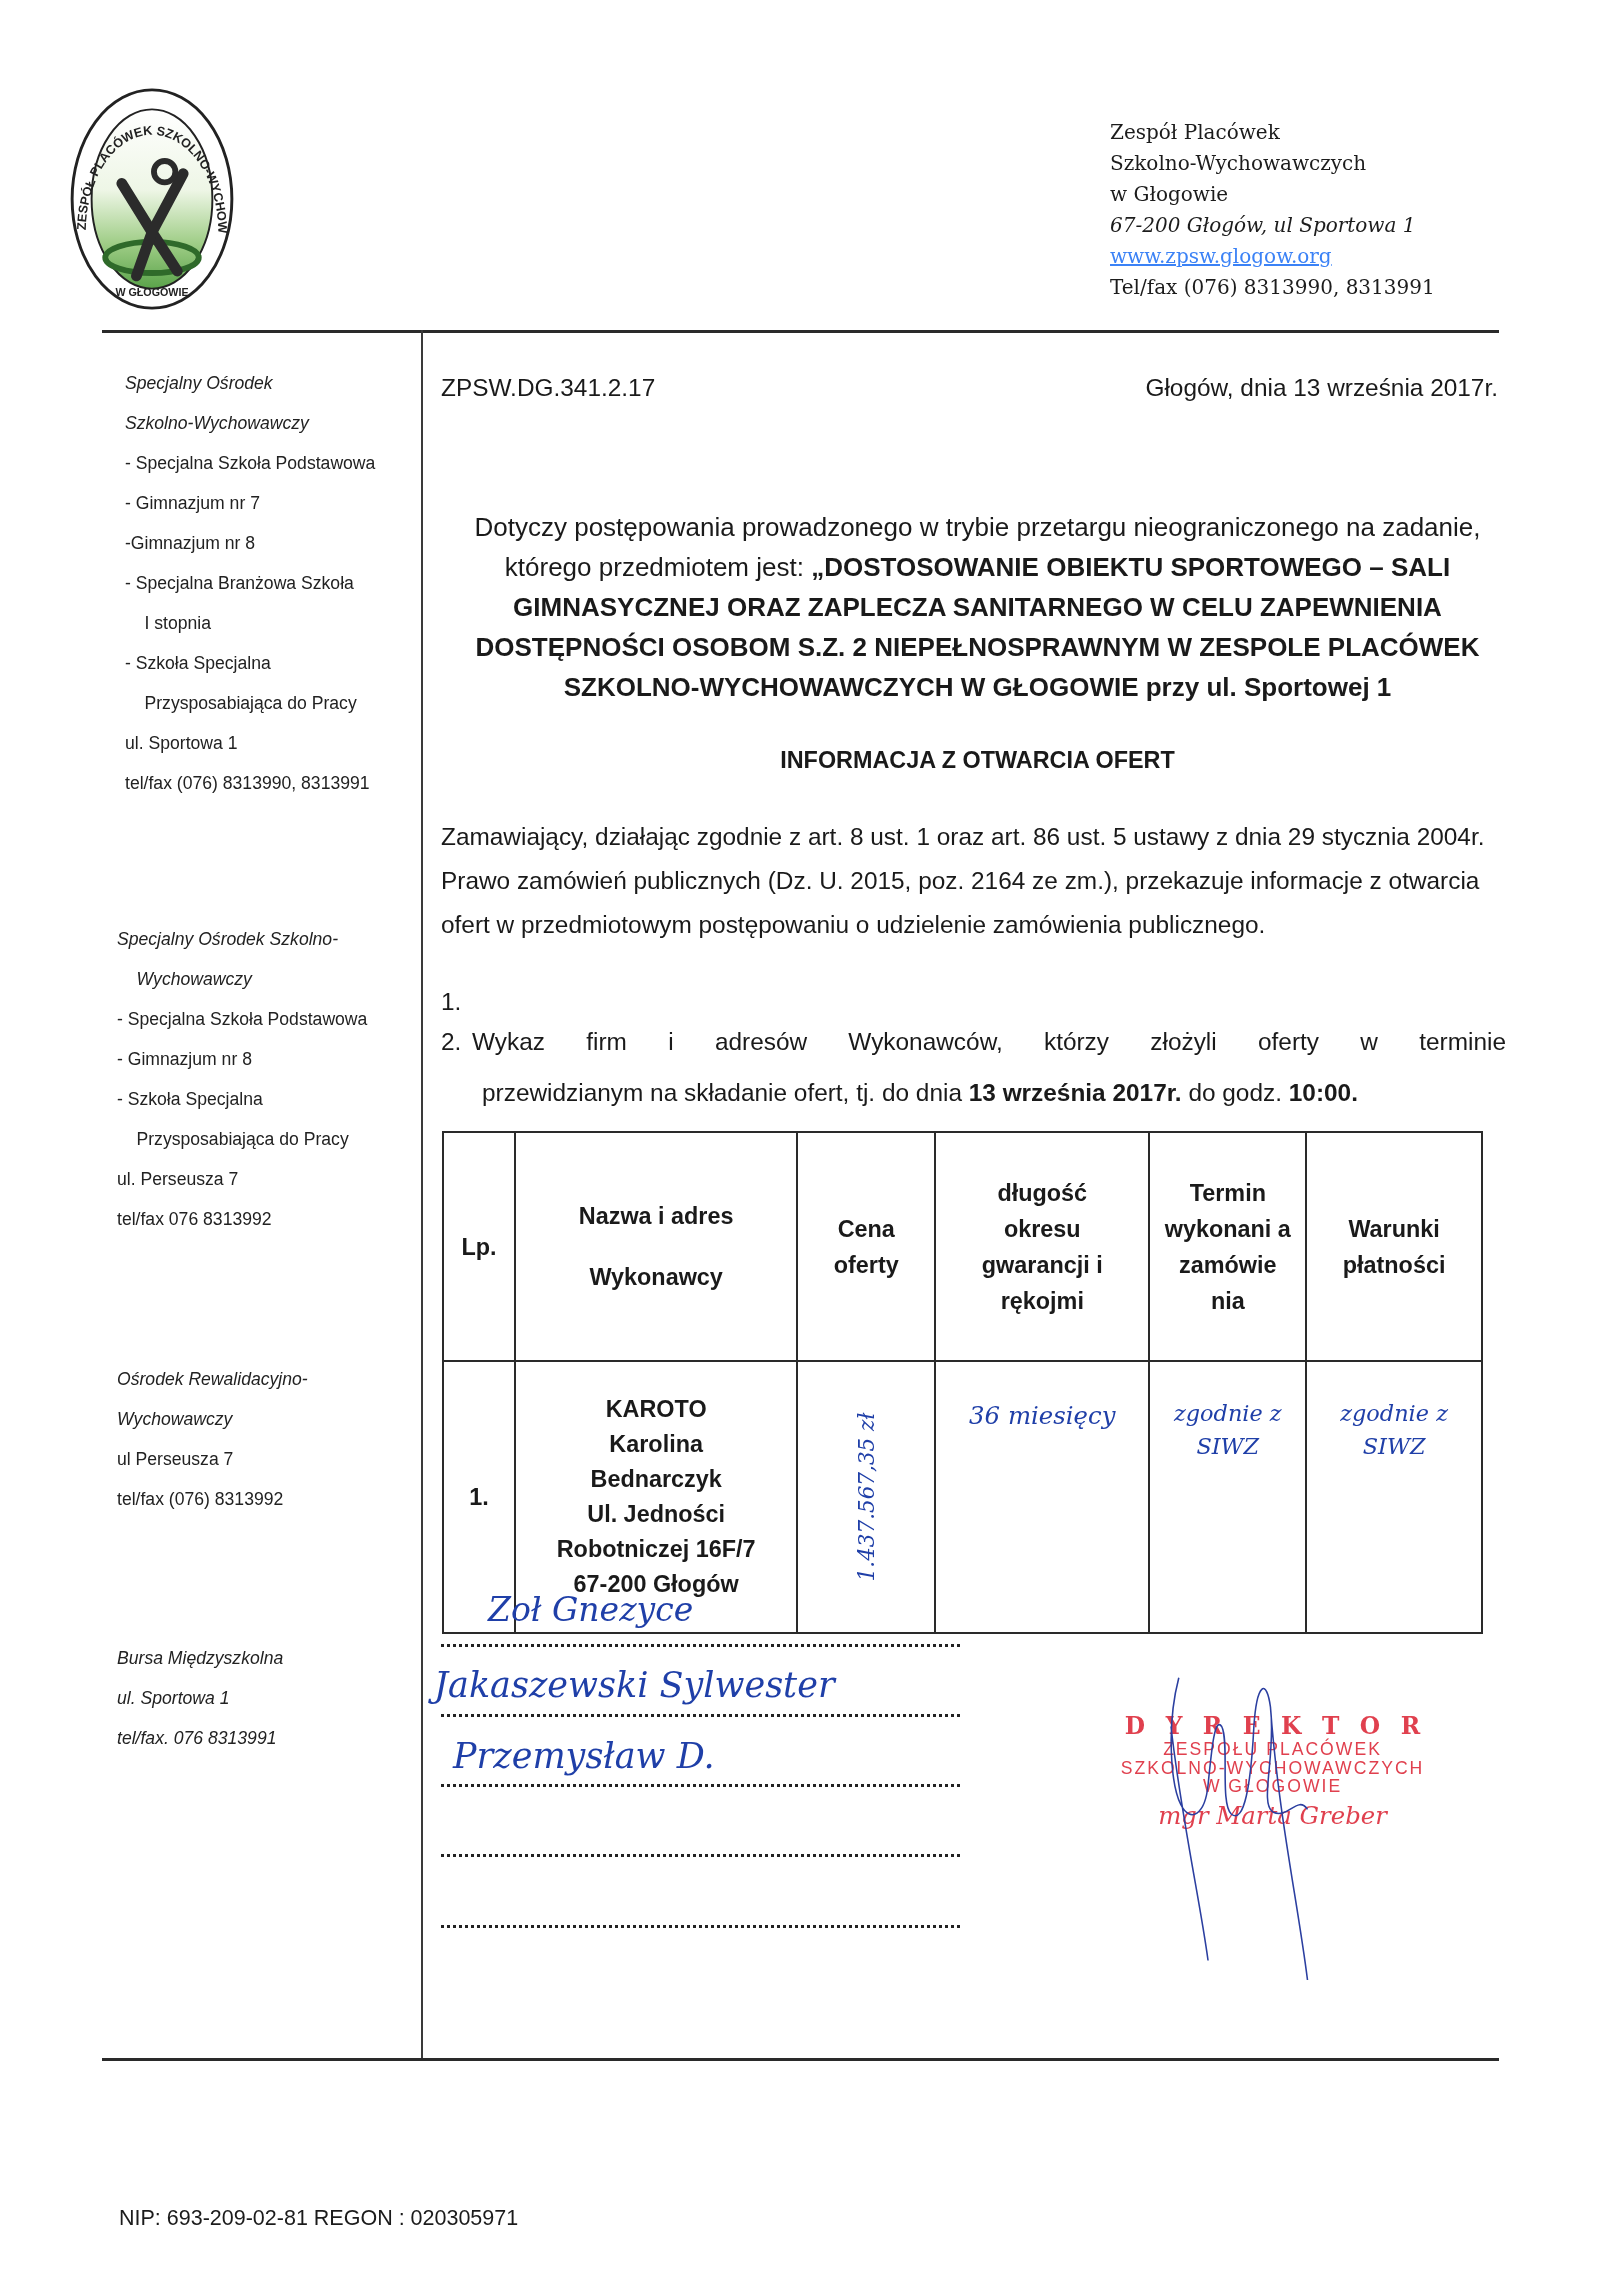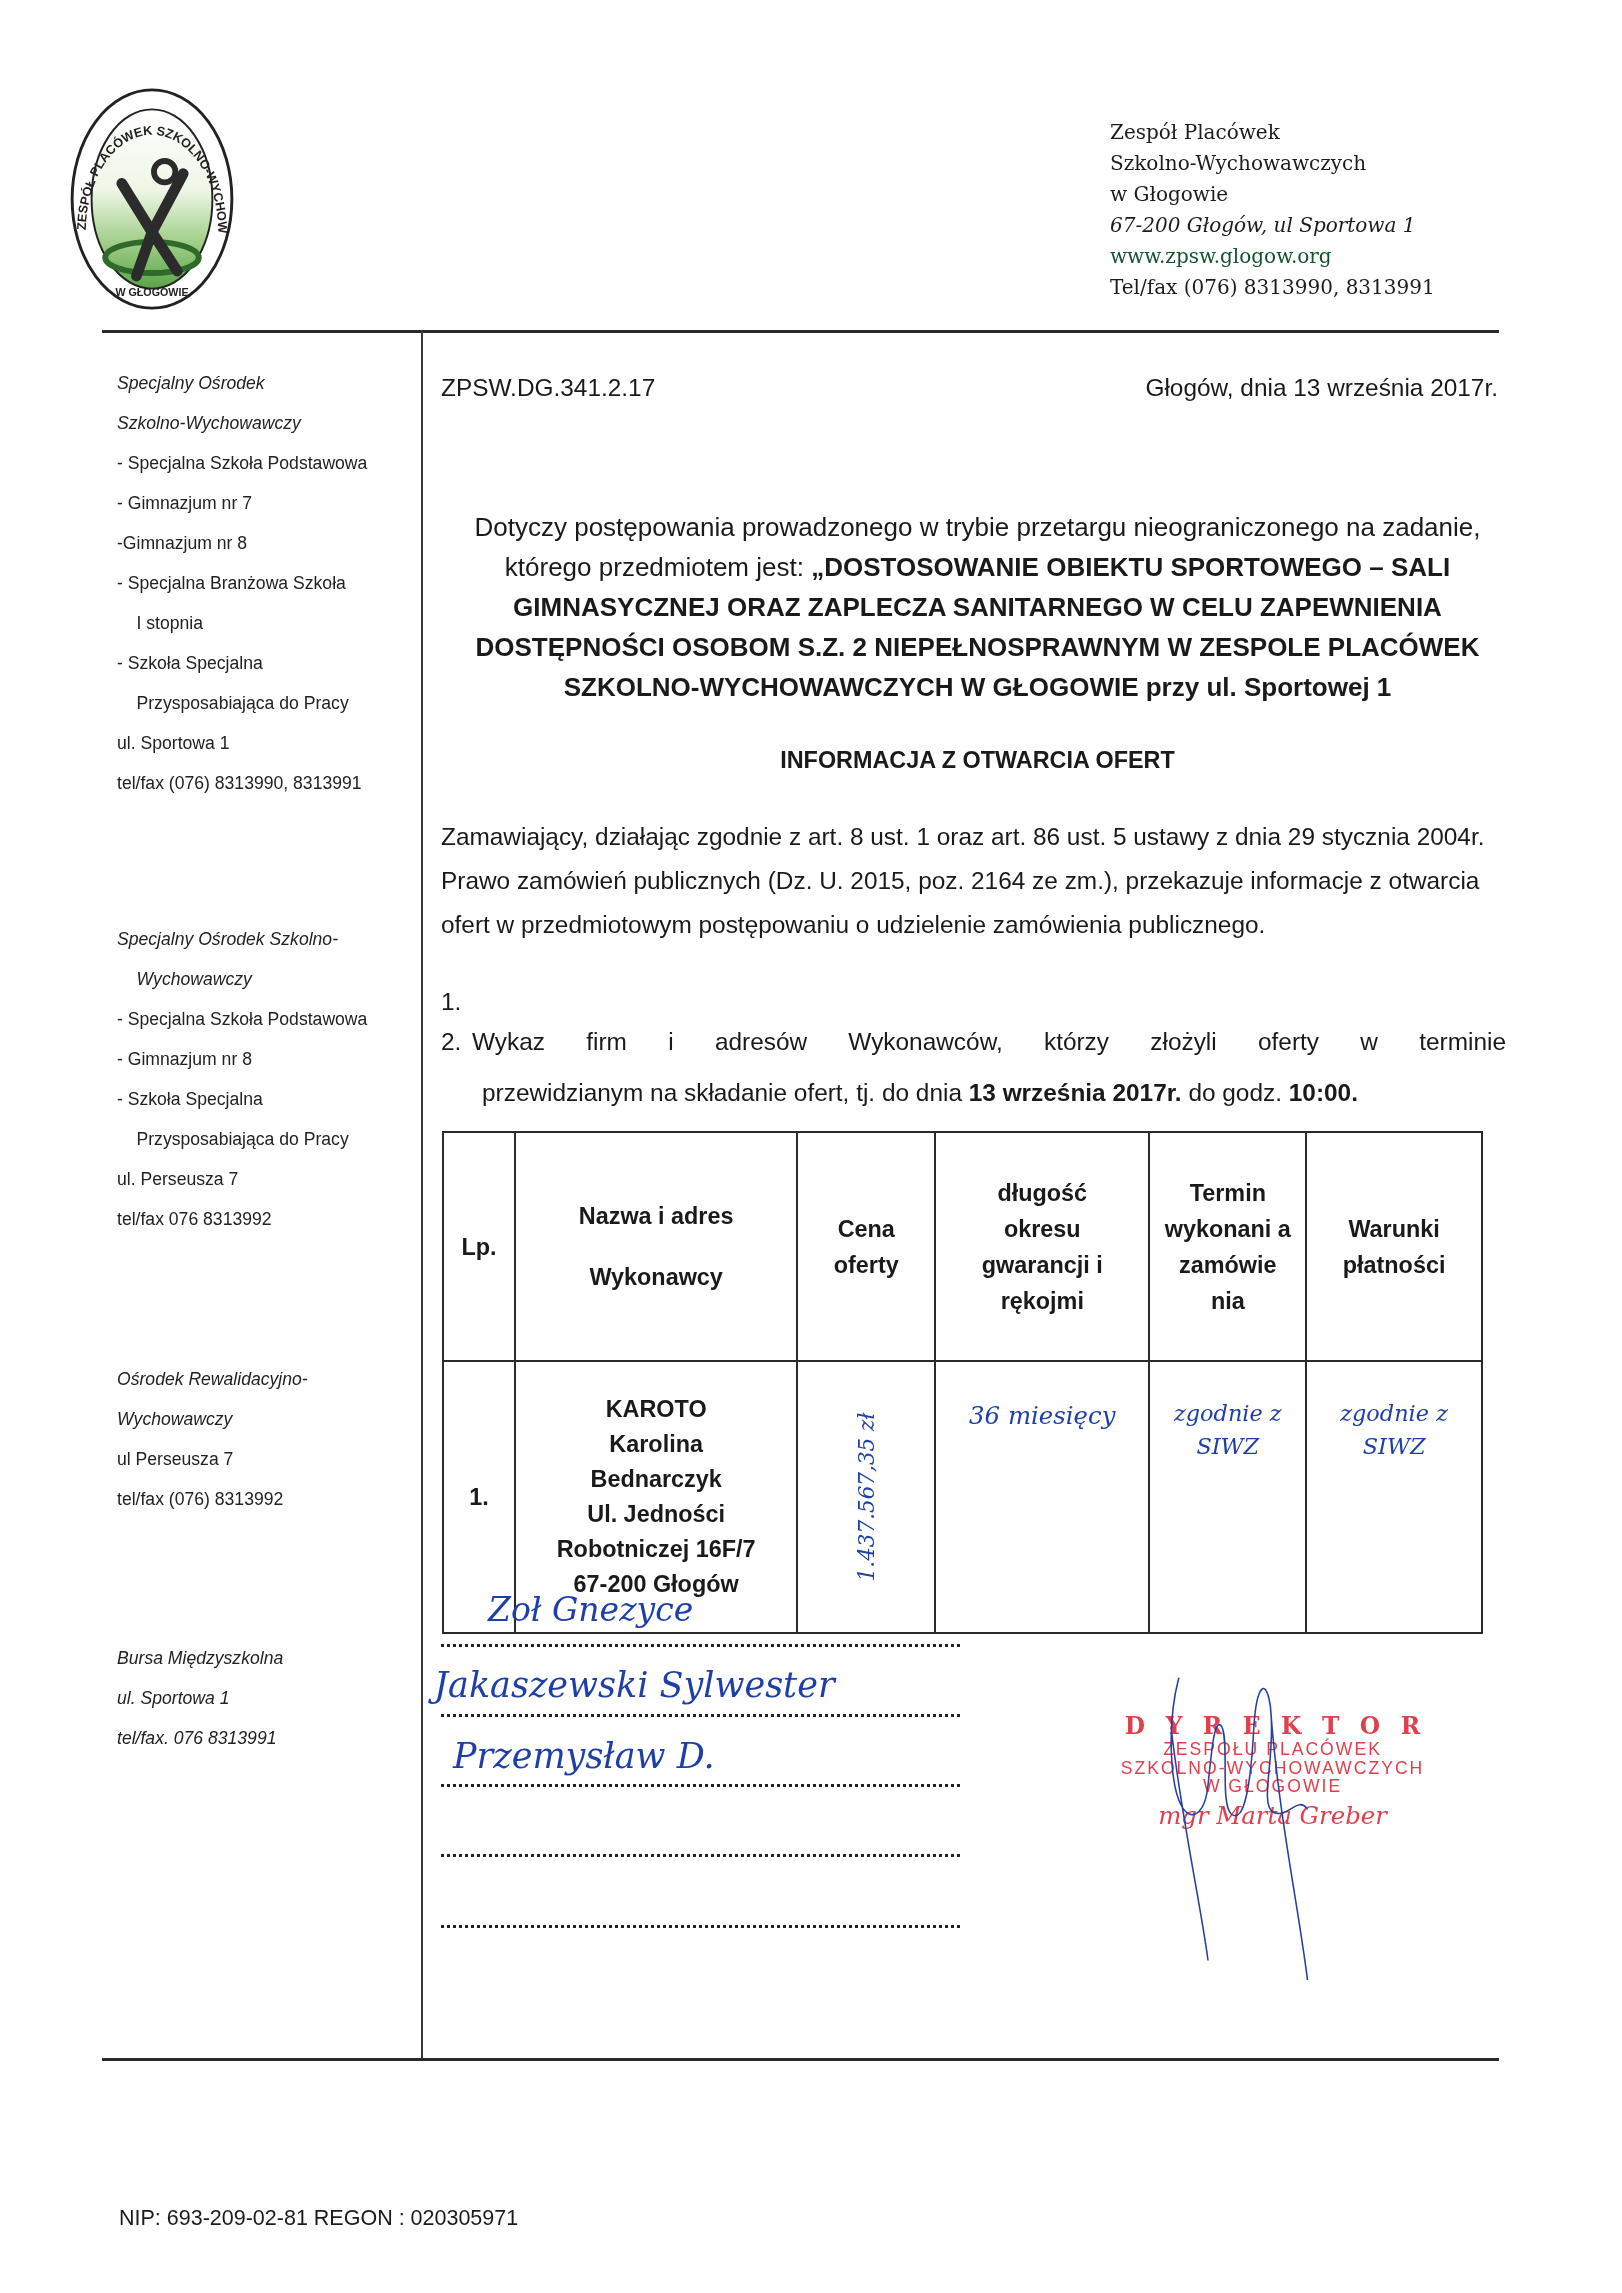--- a/index.html
+++ b/index.html
@@ -7,21 +7,21 @@
   .abs { position: absolute; }
   .serif { font-family: "DejaVu Serif", "Liberation Serif", serif; }
   .cond { font-family: "Liberation Sans Narrow", "Liberation Sans", sans-serif; }
 
   
   #logo { left: 68px; top: 86px; width: 168px; height: 226px; }
 
   
   #org { left: 1110px; top: 117px; font-size: 20px; line-height: 31px; color: #1c1c1c; }
   #org .it { font-style: italic; }
-  #org a { color: #14532d; }
+  #org a { color: #3b82f6; text-decoration: underline; }
 
   
   .hline { position: absolute; height: 2.9px; background: #2a2a2a; }
   .vline { position: absolute; width: 2px; background: #3a3a3a; }
 
   
   .side { left: 117px; font-size: 17.6px; line-height: 40px; color: #222; }
   .side .it { font-style: italic; }
   .side .ind { padding-left: 19.5px; }
   #ref { left: 441px; top: 374px; font-size: 24.4px; }
@@ -93,21 +93,21 @@
   <div>w Głogowie</div>
   <div class="it">67-200 Głogów, ul Sportowa 1</div>
   <div><a>www.zpsw.glogow.org</a></div>
   <div>Tel/fax (076) 8313990, 8313991</div>
 </div>
 
 <div class="hline" style="left:102px; top:330px; width:1397px;"></div>
 <div class="vline" style="left:421px; top:330px; height:1729px;"></div>
 <div class="hline" style="left:102px; top:2058px; width:1397px;"></div>
 
-<div class="abs side" style="top:363px;">
+<div class="abs side" style="top:363px;margin-left:8px;">
   <div class="it">Specjalny Ośrodek</div>
   <div class="it">Szkolno-Wychowawczy</div>
   <div>- Specjalna Szkoła Podstawowa</div>
   <div>- Gimnazjum nr 7</div>
   <div>-Gimnazjum nr 8</div>
   <div>- Specjalna Branżowa Szkoła</div>
   <div class="ind">I stopnia</div>
   <div>- Szkoła Specjalna</div>
   <div class="ind">Przysposabiająca do Pracy</div>
   <div>ul. Sportowa 1</div>

